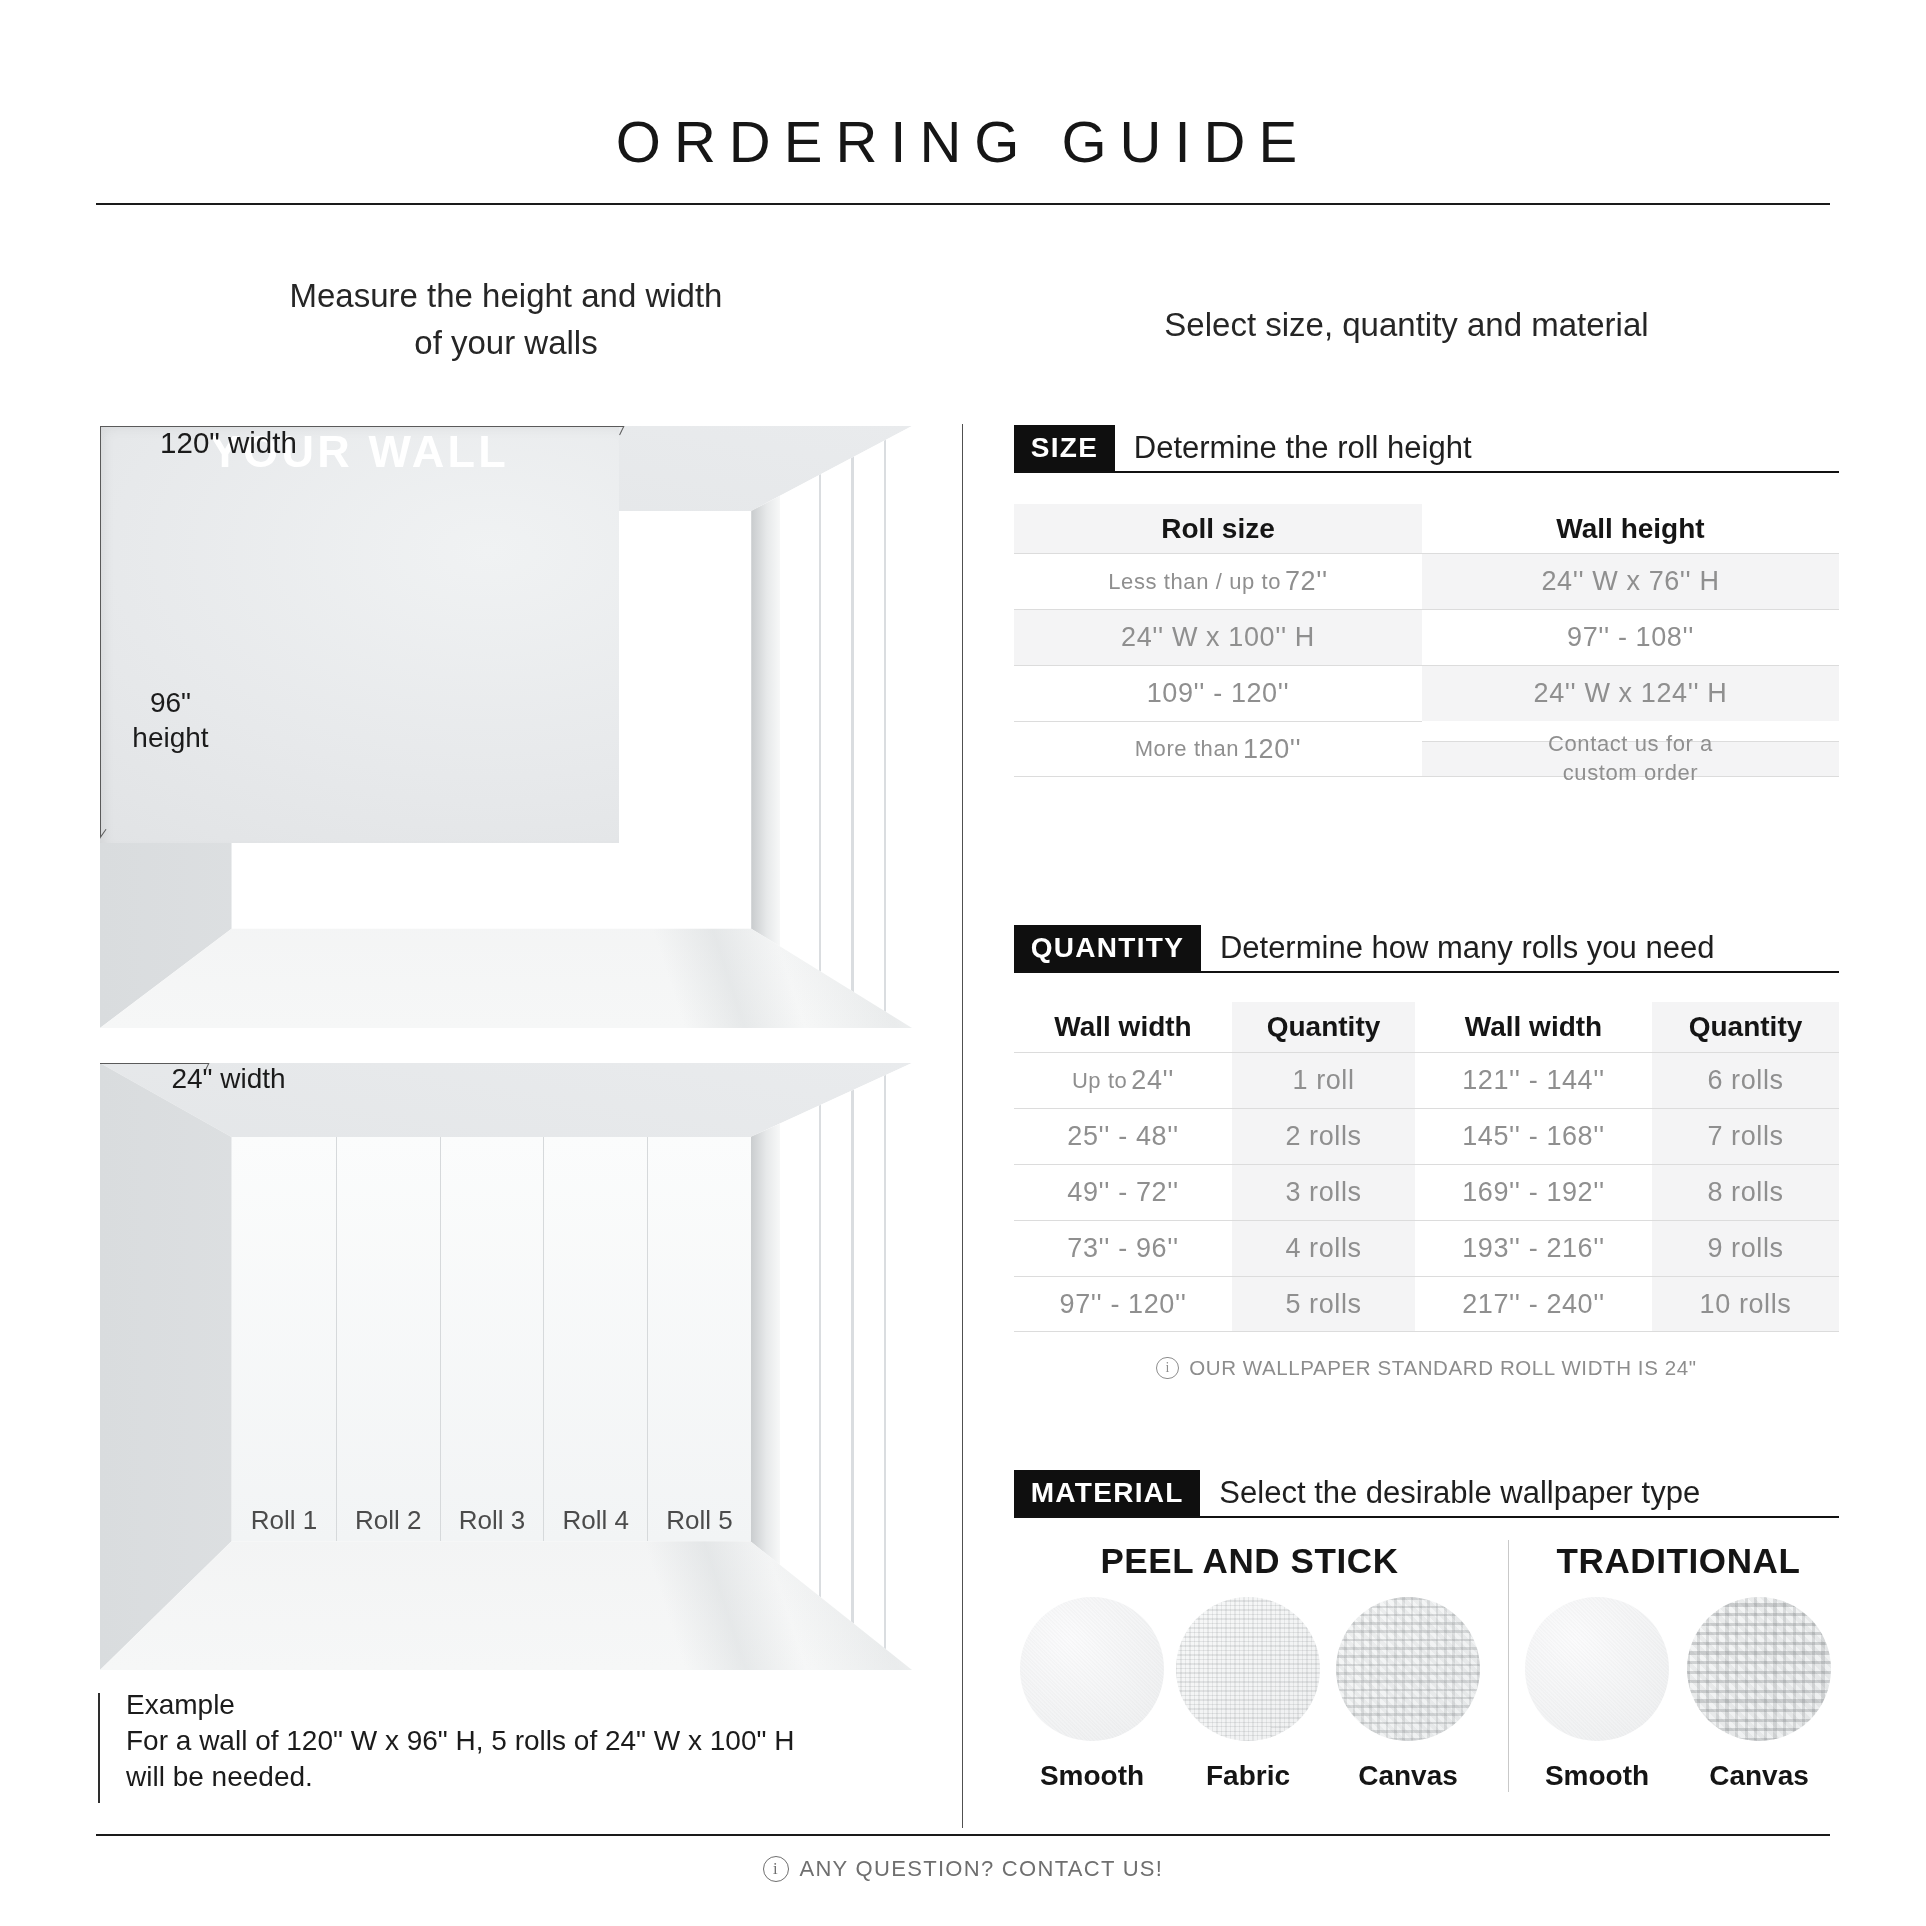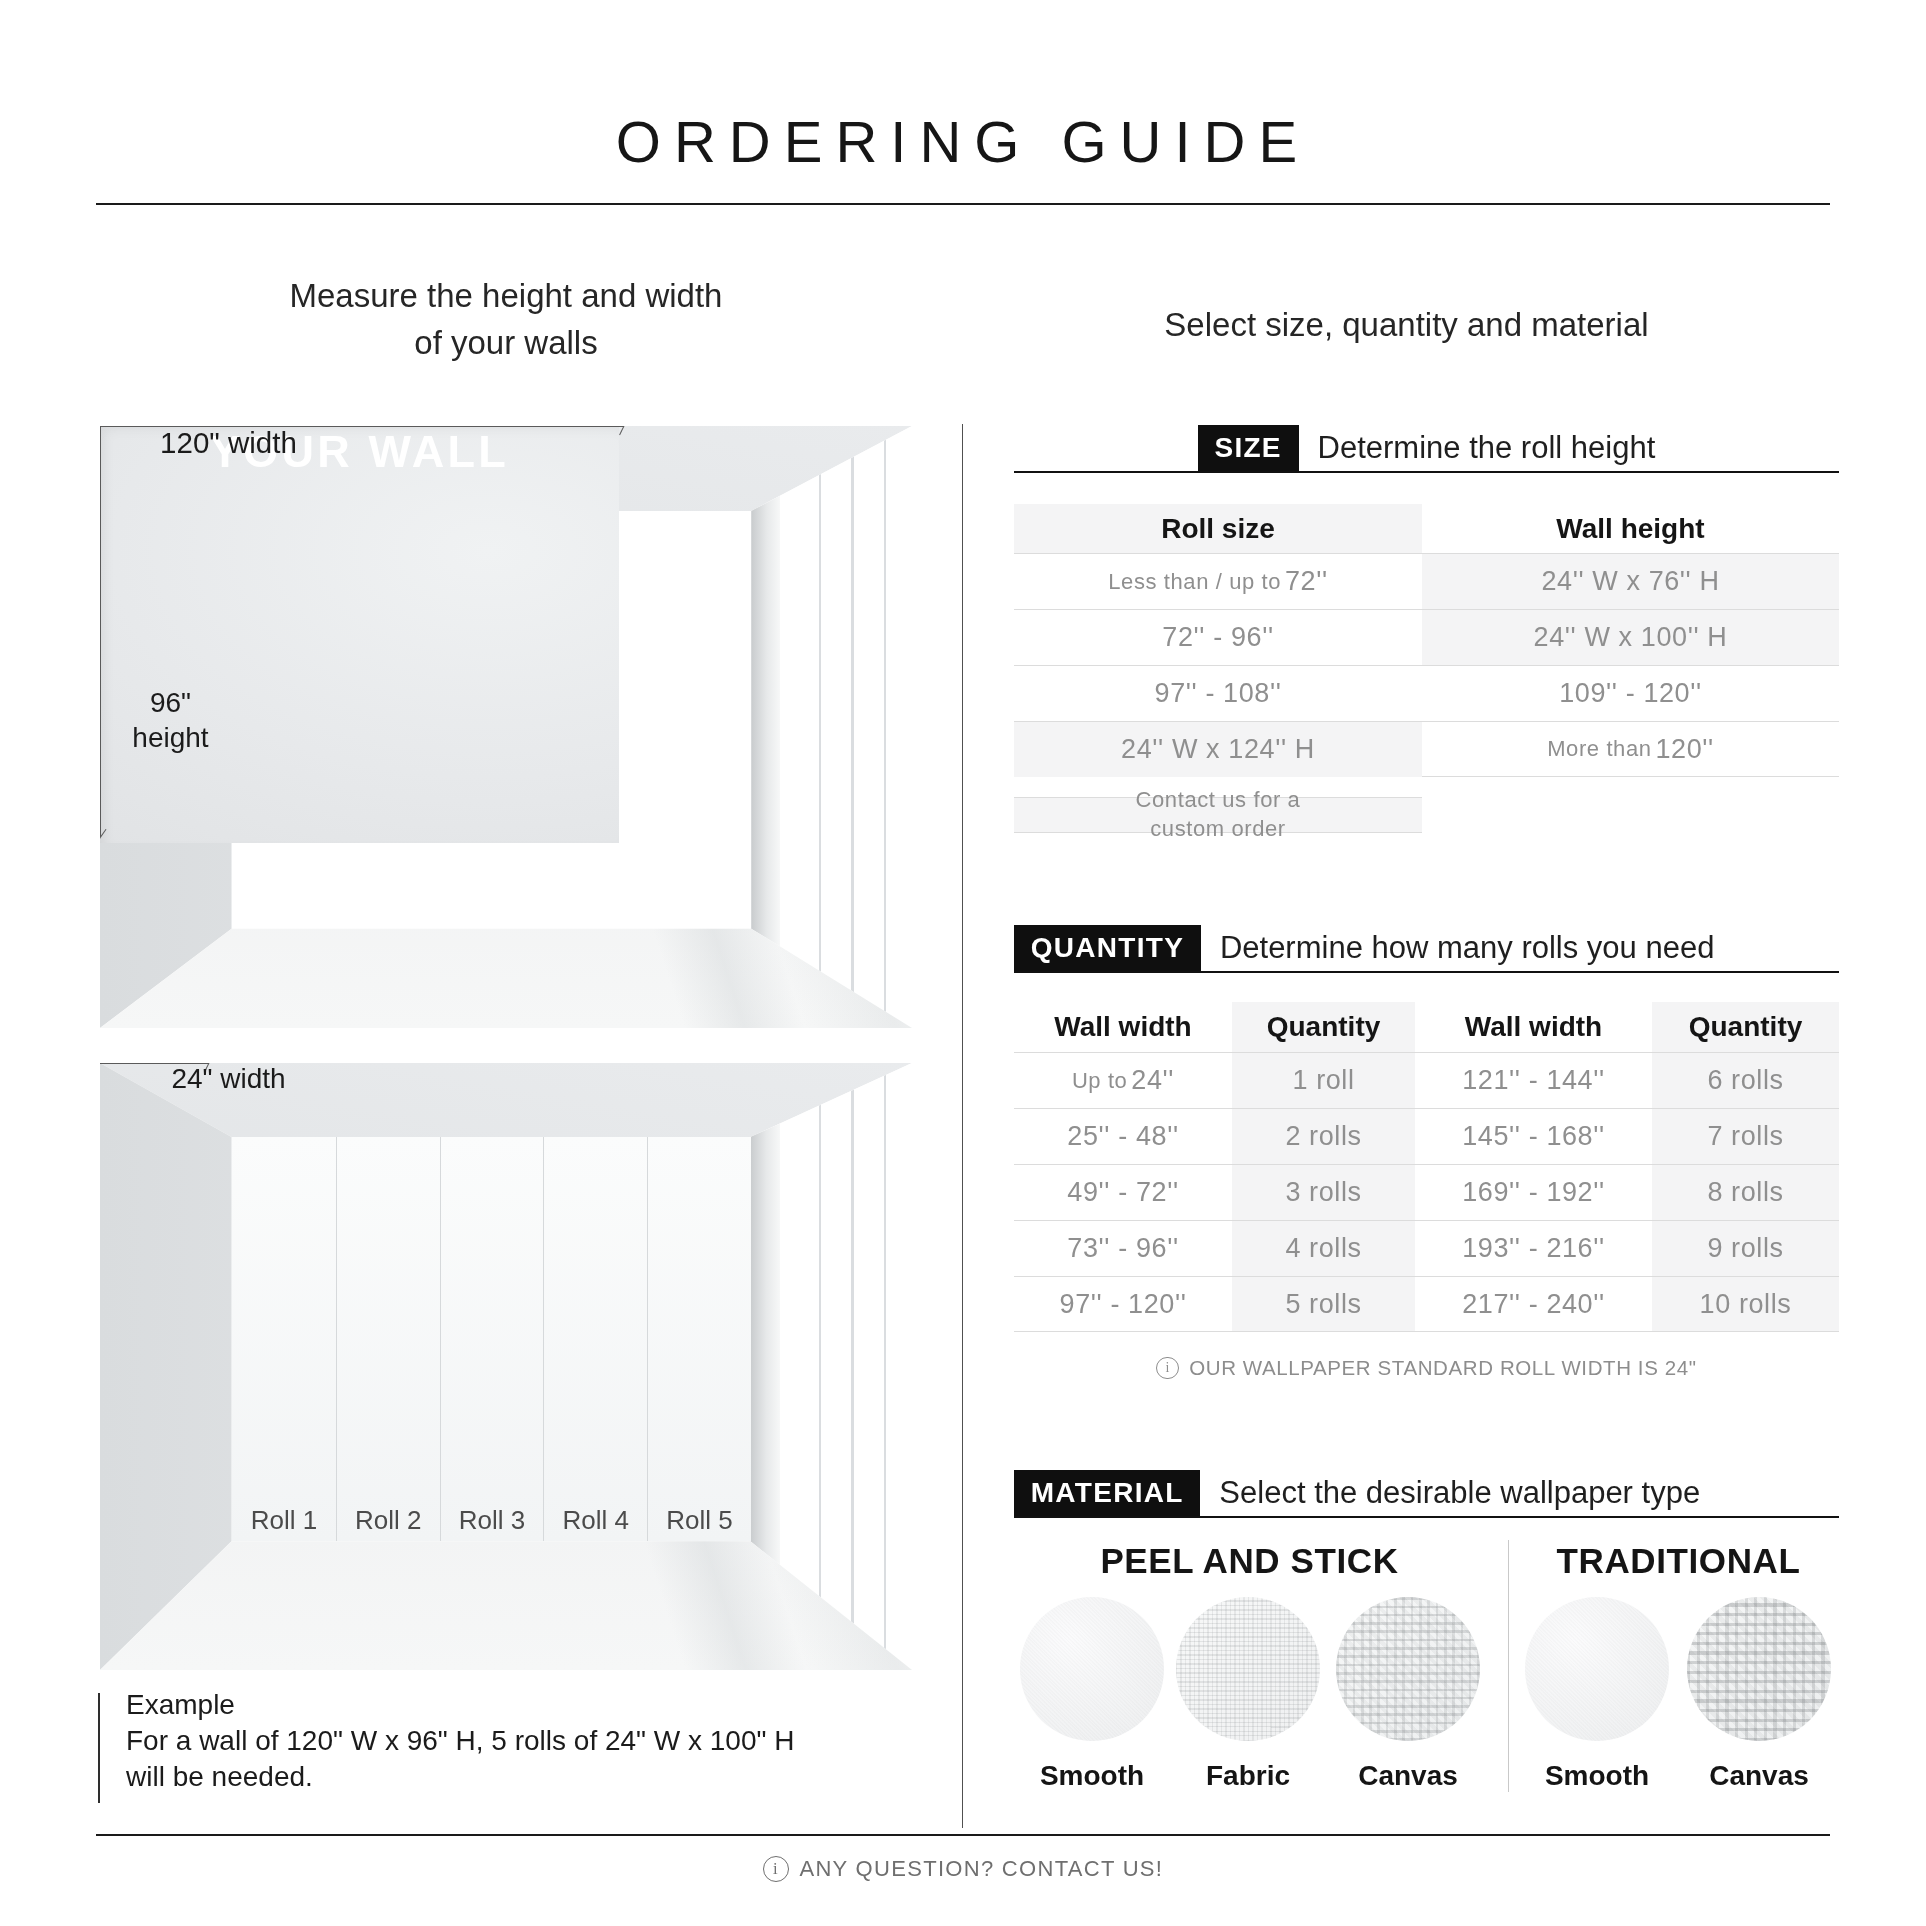--- a/index.html
+++ b/index.html
@@ -70,21 +70,21 @@
   .w2{left:50px;top:508px;width:257px;font-size:28px;}
 
   
   .example{position:absolute;left:98px;top:1687px;}
   .example-bar{position:absolute;left:0;top:6.4px;width:1.9px;height:110px;background:#2e2e2e;}
   .example-text{margin-left:28px;font-size:28px;color:#1b1b1b;line-height:36px;}
   .example-text span{display:block;}
 
   
   .sec-head{position:absolute;left:1014px;width:825px;display:flex;align-items:center;border-bottom:2.6px solid #111111;}
-  .size-head{top:425px;justify-content:center;} .qty-head{top:925px;} .mat-head{top:1470px;}
+  .size-head{top:425px;} .qty-head{top:925px;} .mat-head{top:1470px;}
   .sec-label{background:#0f0f0f;color:#ffffff;font-size:28px;font-weight:700;letter-spacing:1.3px;
     padding:0 16.7px;height:46px;display:flex;align-items:center;}
   .sec-title{font-size:31px;color:#1f1f1f;margin-left:19px;white-space:nowrap;}
 
   .tbl{position:absolute;left:1014px;display:grid;}
   .size-tbl{top:504px;width:825px;grid-template-columns:408px 417px;grid-template-rows:49px repeat(5,56px);}
   .qty-tbl{top:1002px;width:825px;grid-template-columns:218px 183px 237px 187px;grid-template-rows:50px repeat(5,56px);}
   .cell{display:flex;align-items:center;justify-content:center;text-align:center;}
   .cell.gray{background:#f4f4f5;}
   .cell.bt{border-top:1.3px solid #dcdcdc;}
@@ -227,23 +227,20 @@
     <div class="cell th">Wall height</div>
 
     <div class="cell td bt">
       <span class="pre">Less than / up to </span>
       <span class="val">72''</span>
     </div>
     <div class="cell td bt gray">
       <span>24'' W x 76'' H</span>
     </div>
 
-    <div class="cell td bt">
-      <span class="val">72'' - 96''</span>
-    </div>
     <div class="cell td bt gray">
       <span>24'' W x 100'' H</span>
     </div>
 
     <div class="cell td bt">
       <span class="val">97'' - 108''</span>
     </div>
 
     <div class="cell td bt">
       <span class="val">109'' - 120''</span>

